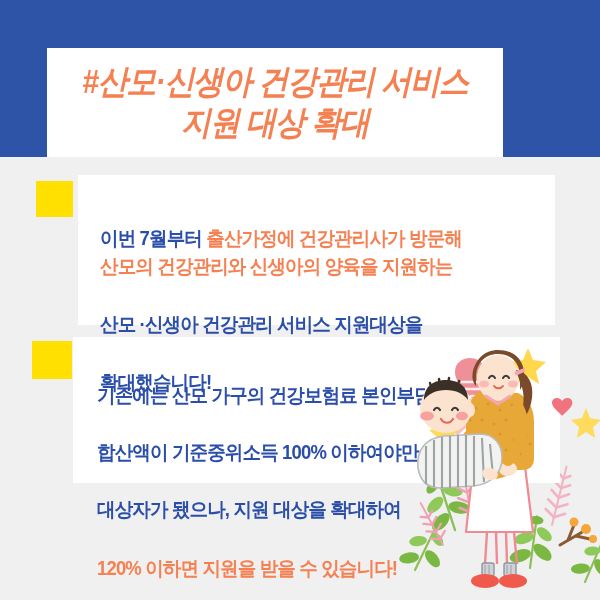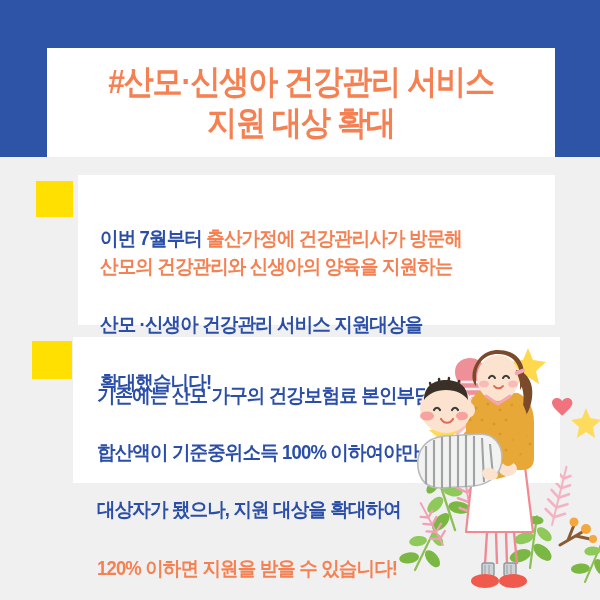--- a/index.html
+++ b/index.html
@@ -19,24 +19,25 @@
   }
 
   
   .blue-band{
     position:absolute;left:0;top:0;width:600px;height:157px;
     background:#2e54a8;
   }
 
   
   .title-card{
-    position:absolute;left:47px;top:48px;width:508px;height:109px;
+    position:absolute;left:47px;top:48px;width:456px;height:109px;
     background:#ffffff;
     display:flex;align-items:center;justify-content:center;
     z-index:3;
+    font-style:italic;
   }
   .title-text{
     color:#f58052;
     font-size:30px;
     font-weight:bold;
     line-height:1.22;
     letter-spacing:-1.1px;
     text-align:center;
     white-space:pre-line;
     transform:scaleY(1.12);

